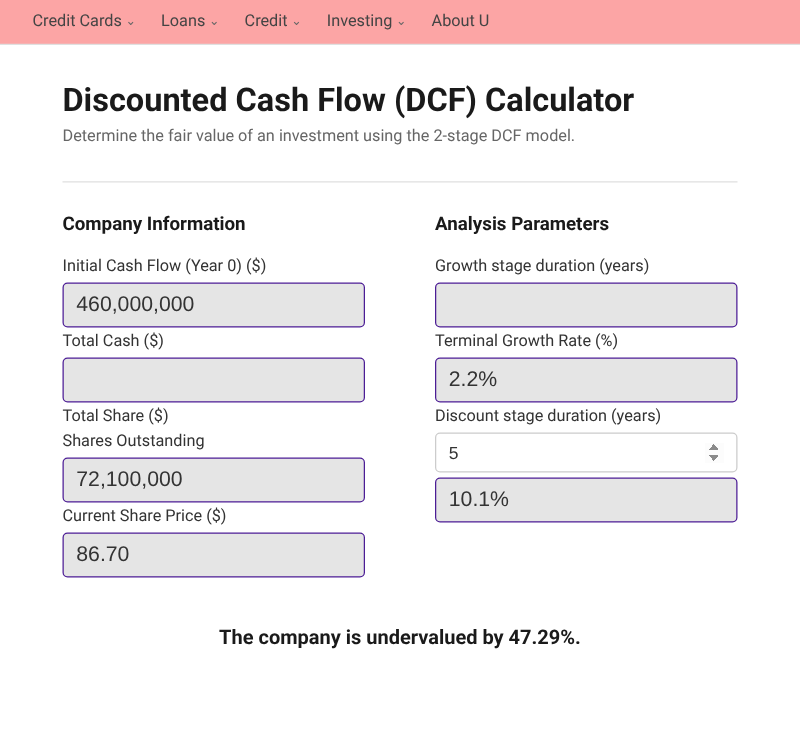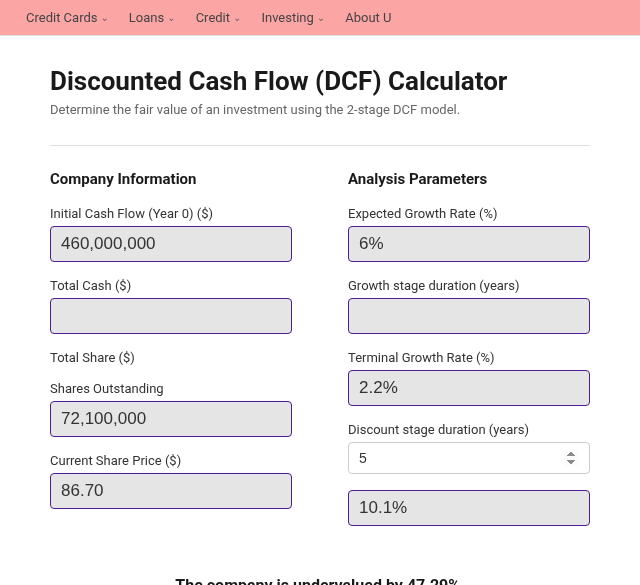--- a/index.html
+++ b/index.html
@@ -76,21 +76,21 @@
     }
 
     .section-header {
       font-size: 15px;
       font-weight: 700;
       color: #1a1a1a;
       margin-bottom: 18px;
     }
 
     .field-group {
-      margin-bottom: 16px;
+      margin-bottom: 4px;
     }
 
     .field-label {
       font-size: 13px;
       color: #333;
       margin-bottom: 5px;
       display: block;
     }
 
     .field-input {
@@ -190,24 +190,20 @@
 
       <div class="field-group">
         <label class="field-label">Current Share Price ($)</label>
         <input class="field-input" type="text" value="86.70" style="">
       </div>
     </div>
 
     <div>
       <div class="section-header">Analysis Parameters</div>
 
-      <div class="field-group">
-        <label class="field-label">Expected Growth Rate (%)</label>
-        <input class="field-input" type="text" value="6%" style="">
-      </div>
 
       <div class="field-group">
         <label class="field-label">Growth stage duration (years)</label>
         <input class="field-input" type="text" value="" style="">
       </div>
 
       <div class="field-group">
         <label class="field-label">Terminal Growth Rate (%)</label>
         <input class="field-input" type="text" value="2.2%" style="">
       </div>

